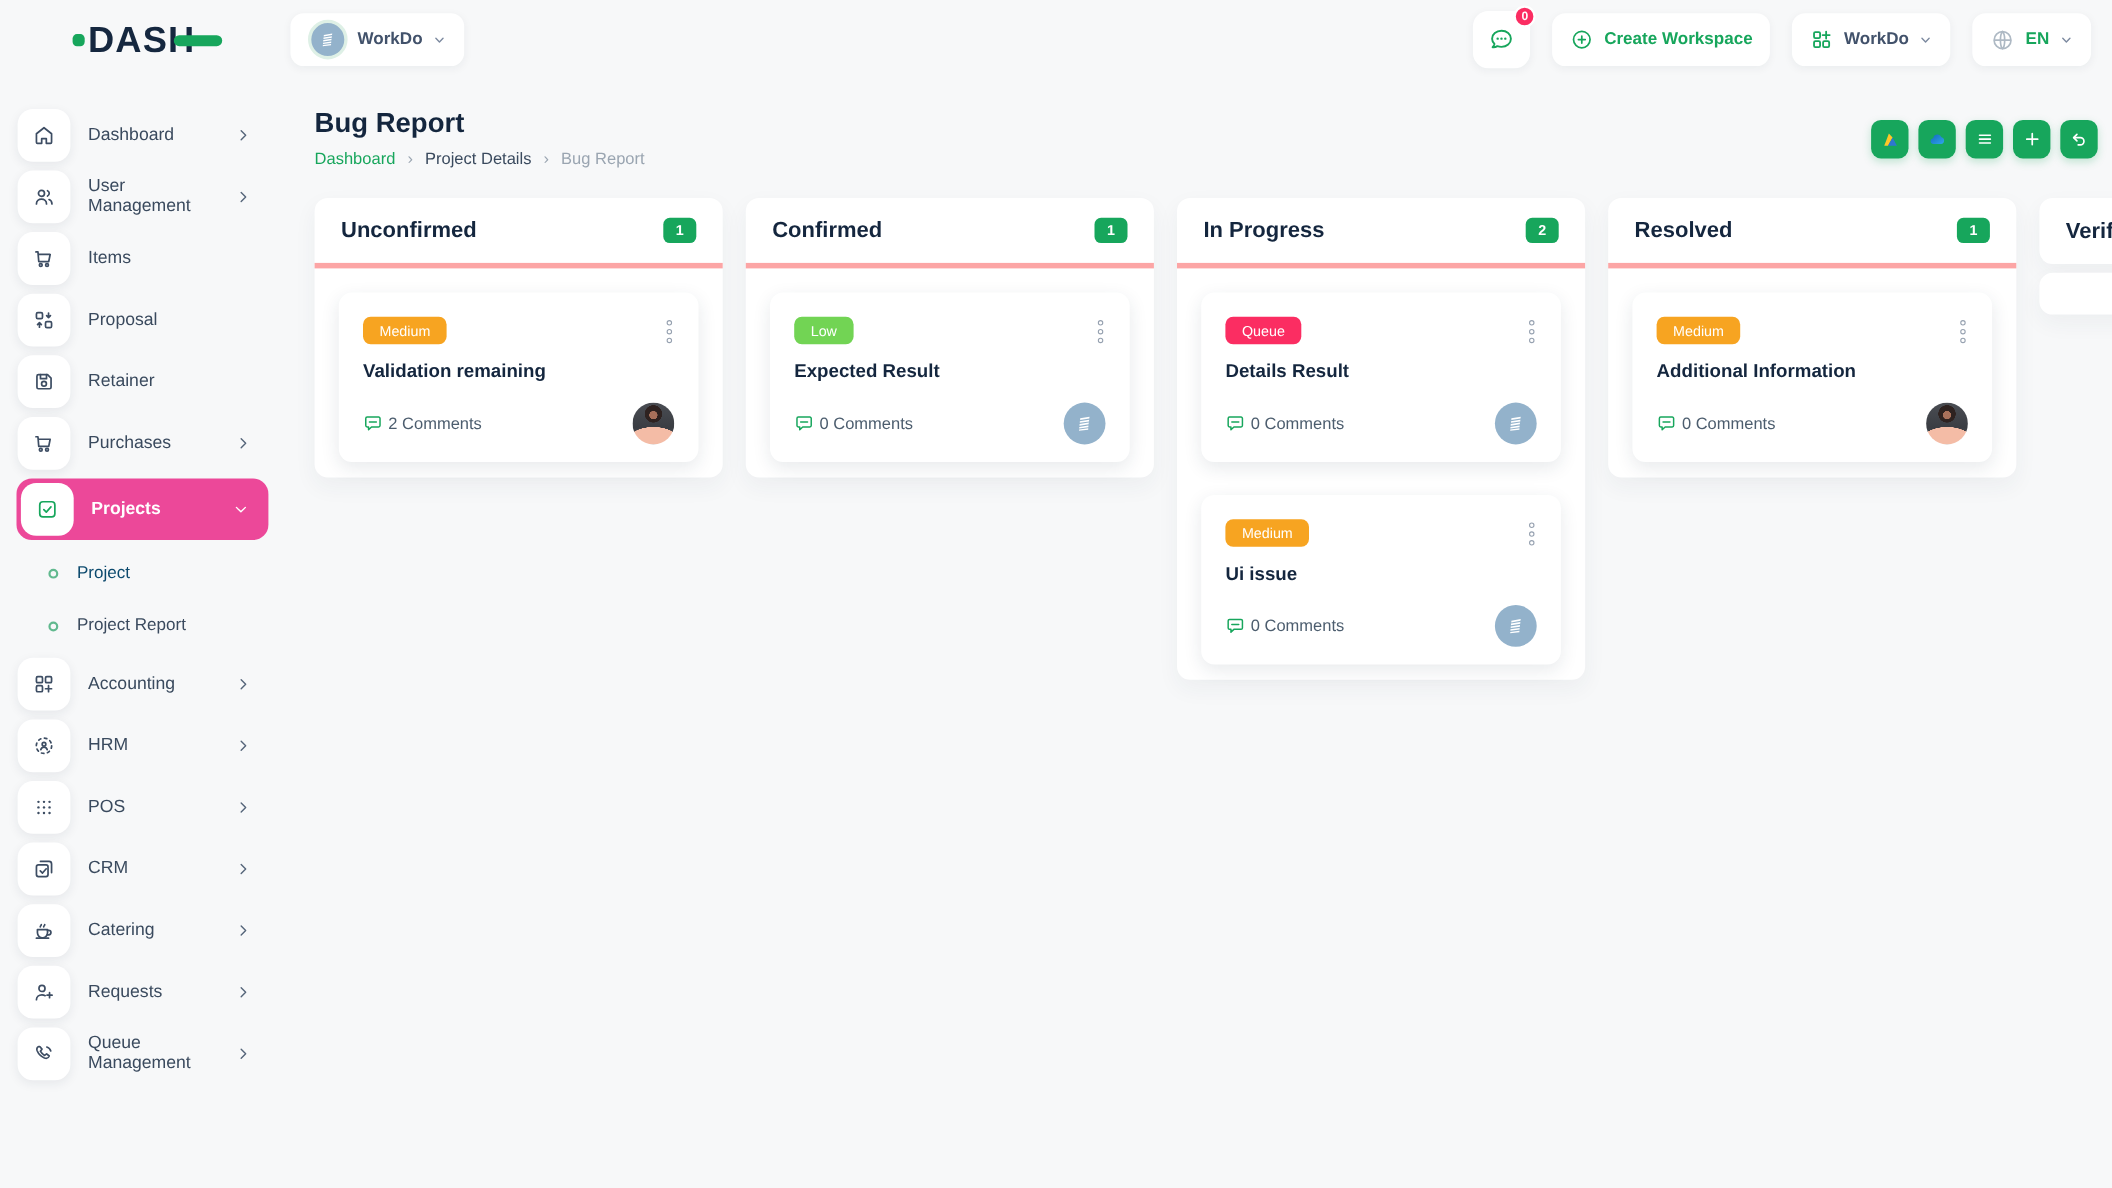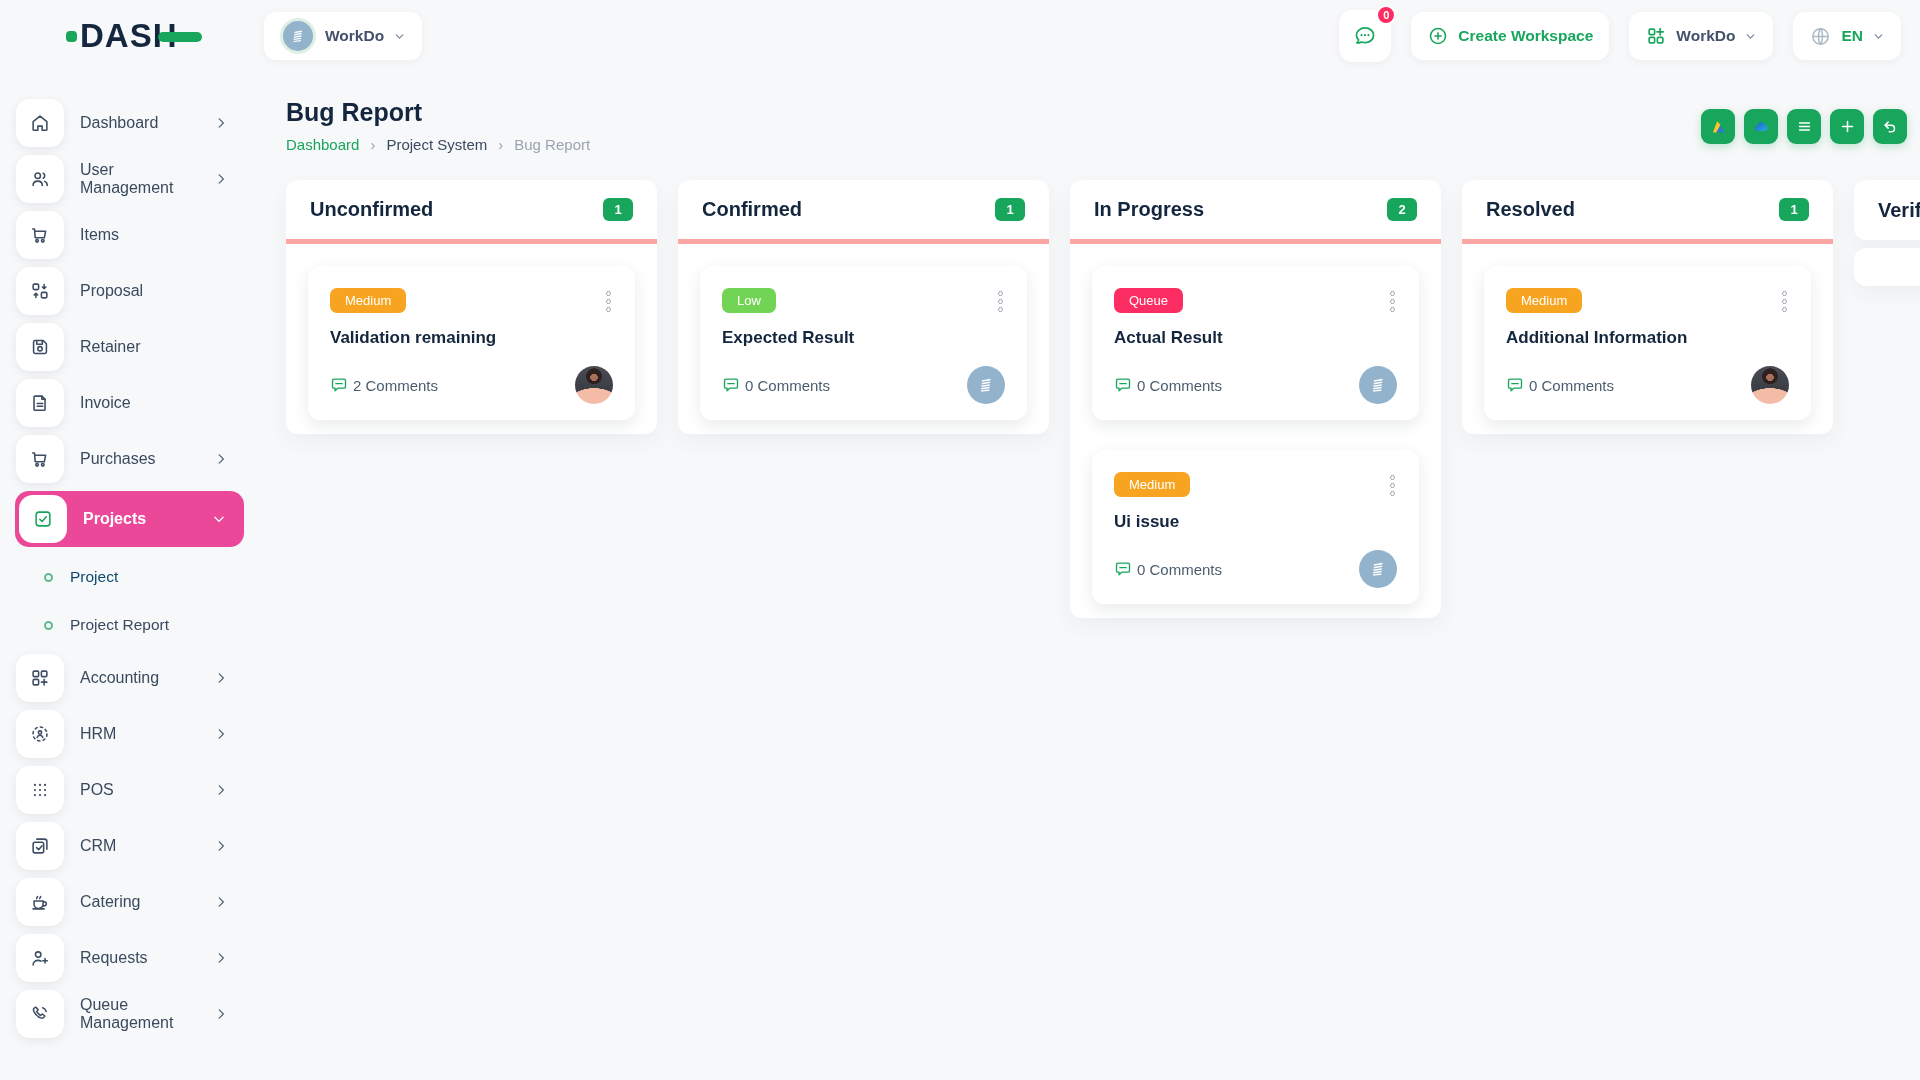--- a/index.html
+++ b/index.html
@@ -232,30 +232,20 @@
       <span class="nav-tile">
         <svg width="22" height="22" viewBox="0 0 24 24">
           <path d="M5 6.5A1.5 1.5 0 0 1 6.5 5h9L19 8.5v9a1.5 1.5 0 0 1-1.5 1.5h-11A1.5 1.5 0 0 1 5 17.5Z"></path>
           <path d="M8.5 5v4h6V5"></path>
             <circle cx="12" cy="14" r="2.4"></circle>
         </svg>
       </span>
       <span class="nav-label">Retainer</span>
     </div>
 
-    <div class="nav-item">
-      <span class="nav-tile">
-        <svg width="22" height="22" viewBox="0 0 24 24">
-          <path d="M6.5 4.5H14l3.5 3.5v11a1 1 0 0 1-1 1h-10a1 1 0 0 1-1-1v-13.5a1 1 0 0 1 1-1Z"></path>
-          <path d="M14 4.5V8h3.5"></path>
-            <path d="M9 12.5h6M9 15.5h6"></path>
-        </svg>
-      </span>
-      <span class="nav-label">Invoice</span>
-    </div>
 
     <div class="nav-item">
       <span class="nav-tile">
         <svg width="22" height="22" viewBox="0 0 24 24">
           <path d="M4 5.5h2l.8 9.5h9.9l1.4-7H7.1"></path>
             <circle cx="8.8" cy="18.4" r="1.4"></circle>
             <circle cx="15" cy="18.4" r="1.4"></circle>
         </svg>
       </span>
       <span class="nav-label">Purchases</span>
@@ -411,21 +401,21 @@
       </span>
     </div>
   </aside>
 
   <main class="main">
     <div class="page-head">
       <h1 class="page-title">Bug Report</h1>
       <nav class="crumbs">
         <span class="crumb-link">Dashboard</span>
         <span class="crumb-sep">›</span>
-        <span class="crumb-mid">Project System</span>
+        <span class="crumb-mid">Project Details</span>
         <span class="crumb-sep">›</span>
         <span class="crumb-cur">Bug Report</span>
       </nav>
 
       <div class="actions">
         <button class="act-btn">
           <svg width="19" height="19" viewBox="0 0 24 24">
             <path fill="#ffc628" d="M5 19.5 10.3 5.5l4.3 4.7-5.3 9.3Z"></path>
             <path fill="#2e77d0" d="M9.3 19.5l5.3-9.3 4.9 9.3Z"></path>
           </svg>
@@ -544,21 +534,21 @@
         <div class="col-body">
           <div class="card">
             <div class="card-top">
               <span class="prio" style="background: rgb(251, 45, 98);">Queue</span>
               <div class="kebab">
                   <i></i>
                   <i></i>
                   <i></i>
                 </div>
             </div>
-            <div class="card-title">Actual Result</div>
+            <div class="card-title">Details Result</div>
             <div class="card-foot">
               <div class="comments">
                 <svg width="18" height="18" viewBox="0 0 20 20">
                   <path d="M4.2 3.5h11.6a1.4 1.4 0 0 1 1.4 1.4v7.2a1.4 1.4 0 0 1-1.4 1.4H8.6l-3 2.8v-2.8H4.2a1.4 1.4 0 0 1-1.4-1.4V4.9a1.4 1.4 0 0 1 1.4-1.4Z" fill="none" stroke="#17a65c" stroke-width="1.5" stroke-linejoin="round"></path>
                   <path d="M6.5 8.5h7" stroke="#17a65c" stroke-width="1.5" stroke-linecap="round"></path>
                 </svg>
                 <span>0 Comments</span>
               </div>
               <div class="avatar avatar-org">
                 <svg width="20" height="20" viewBox="0 0 24 24">

